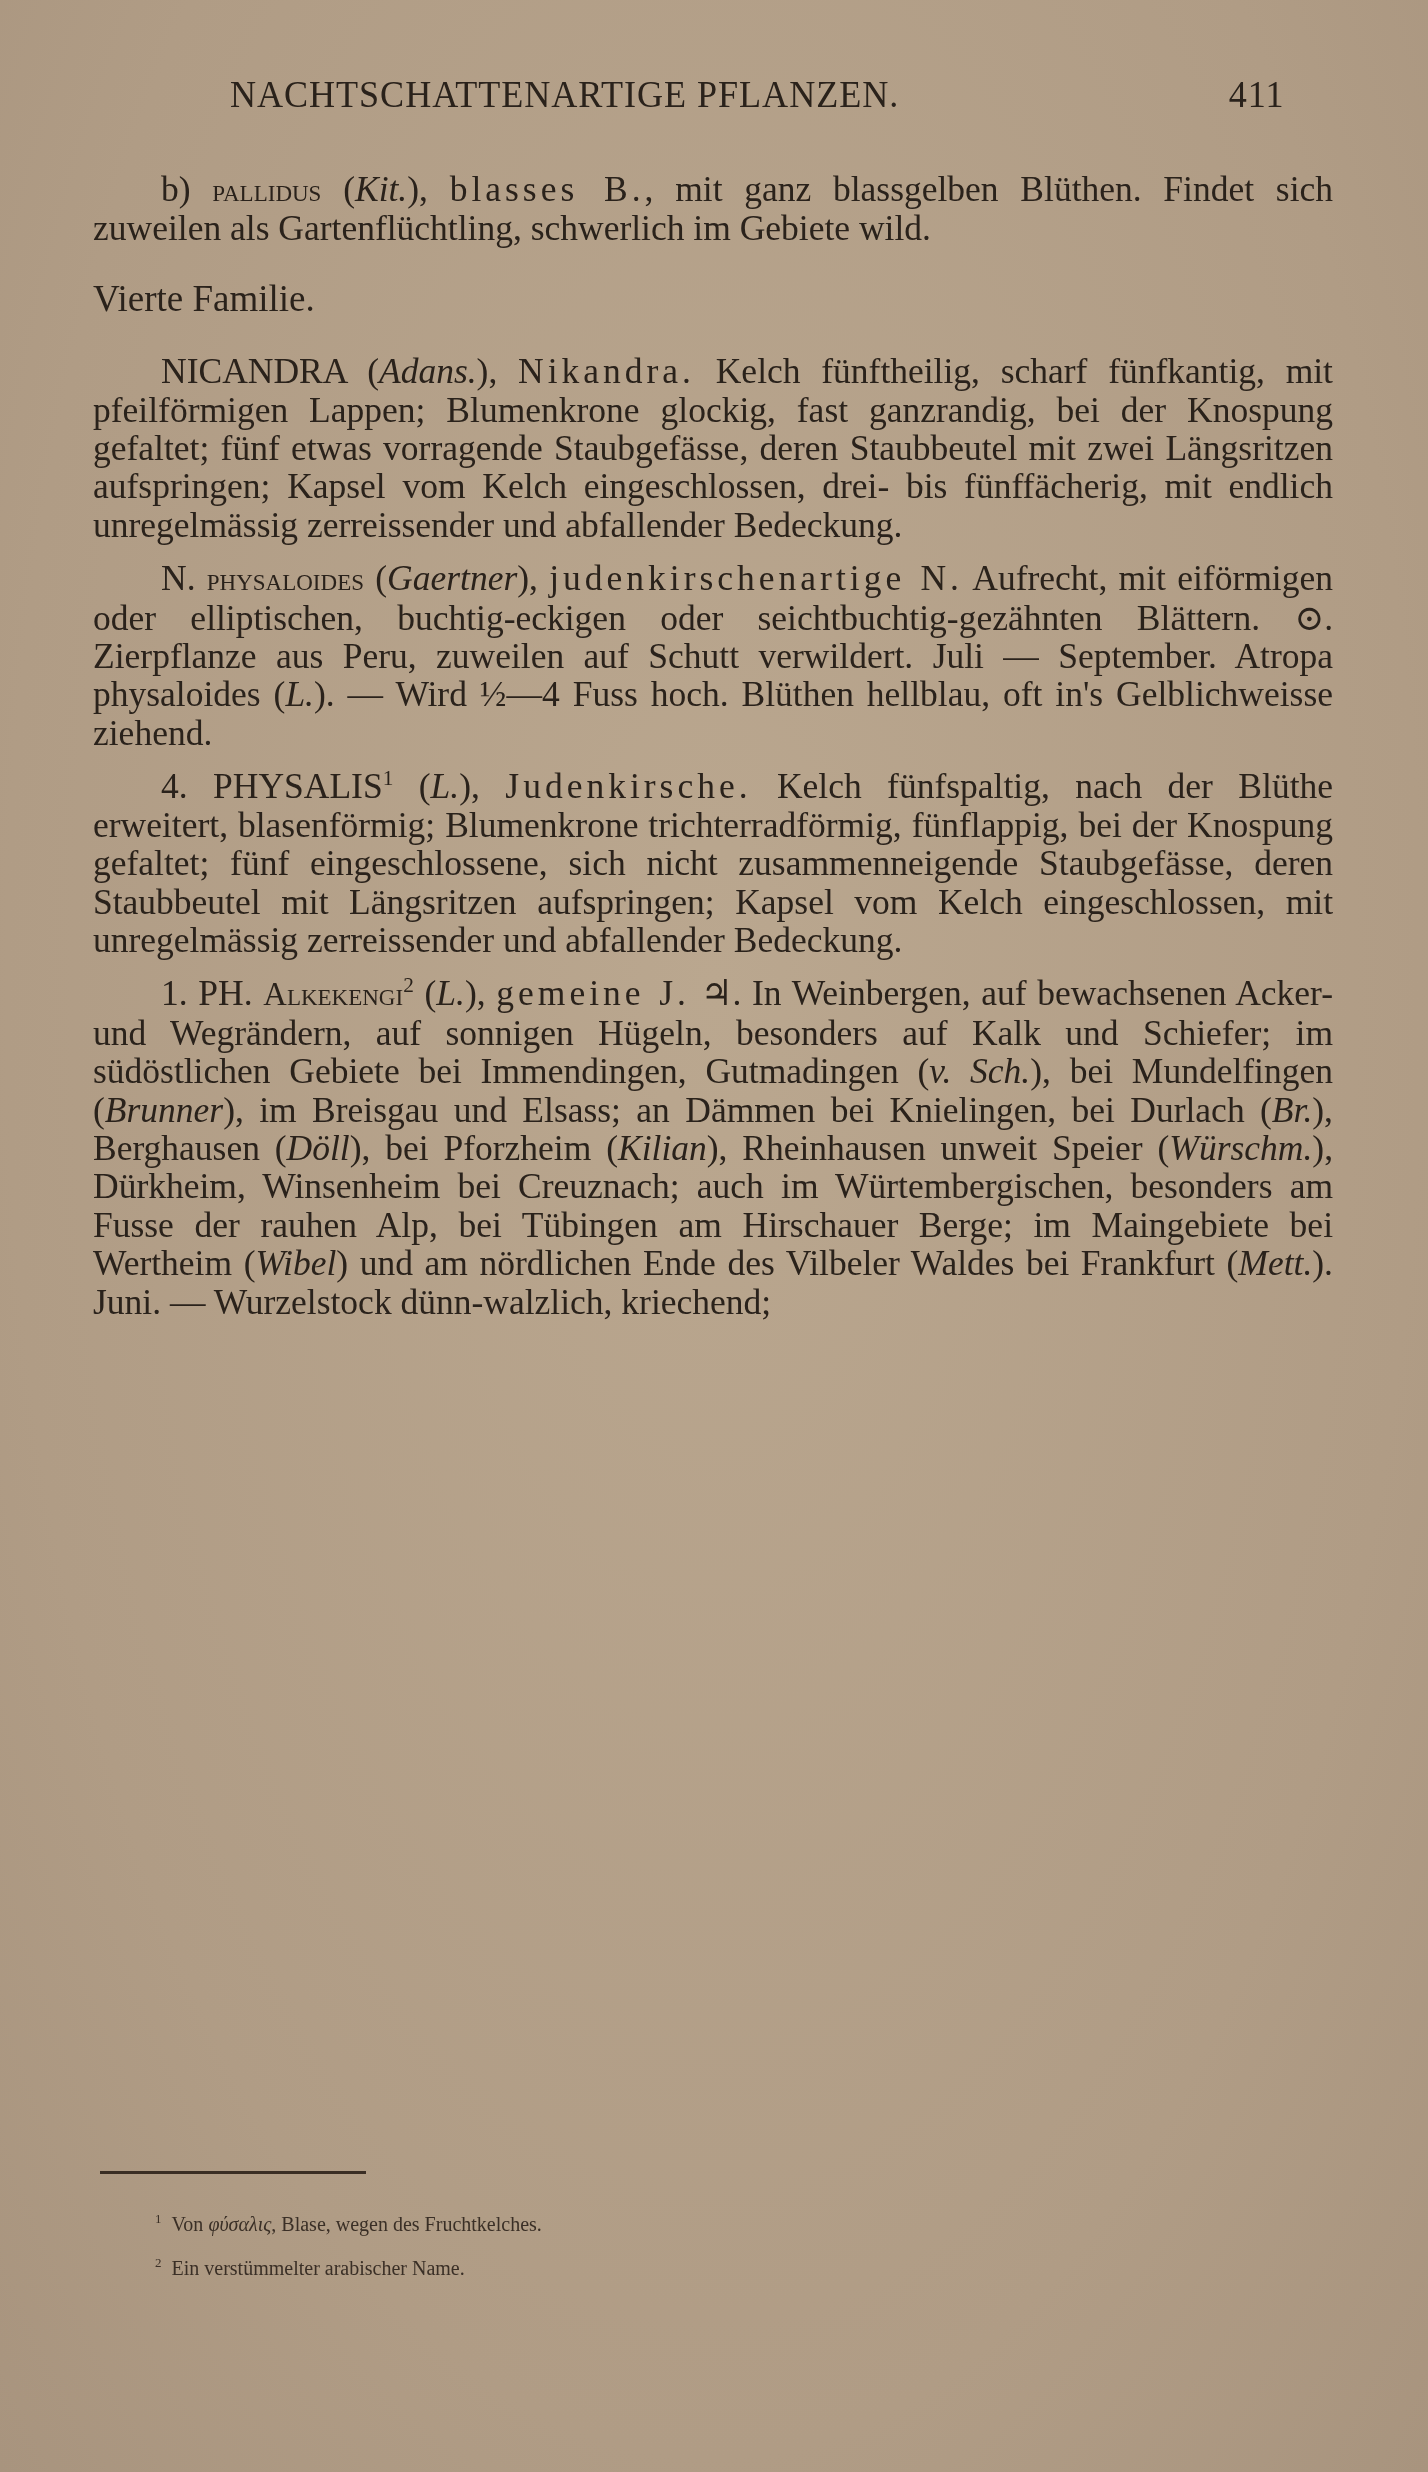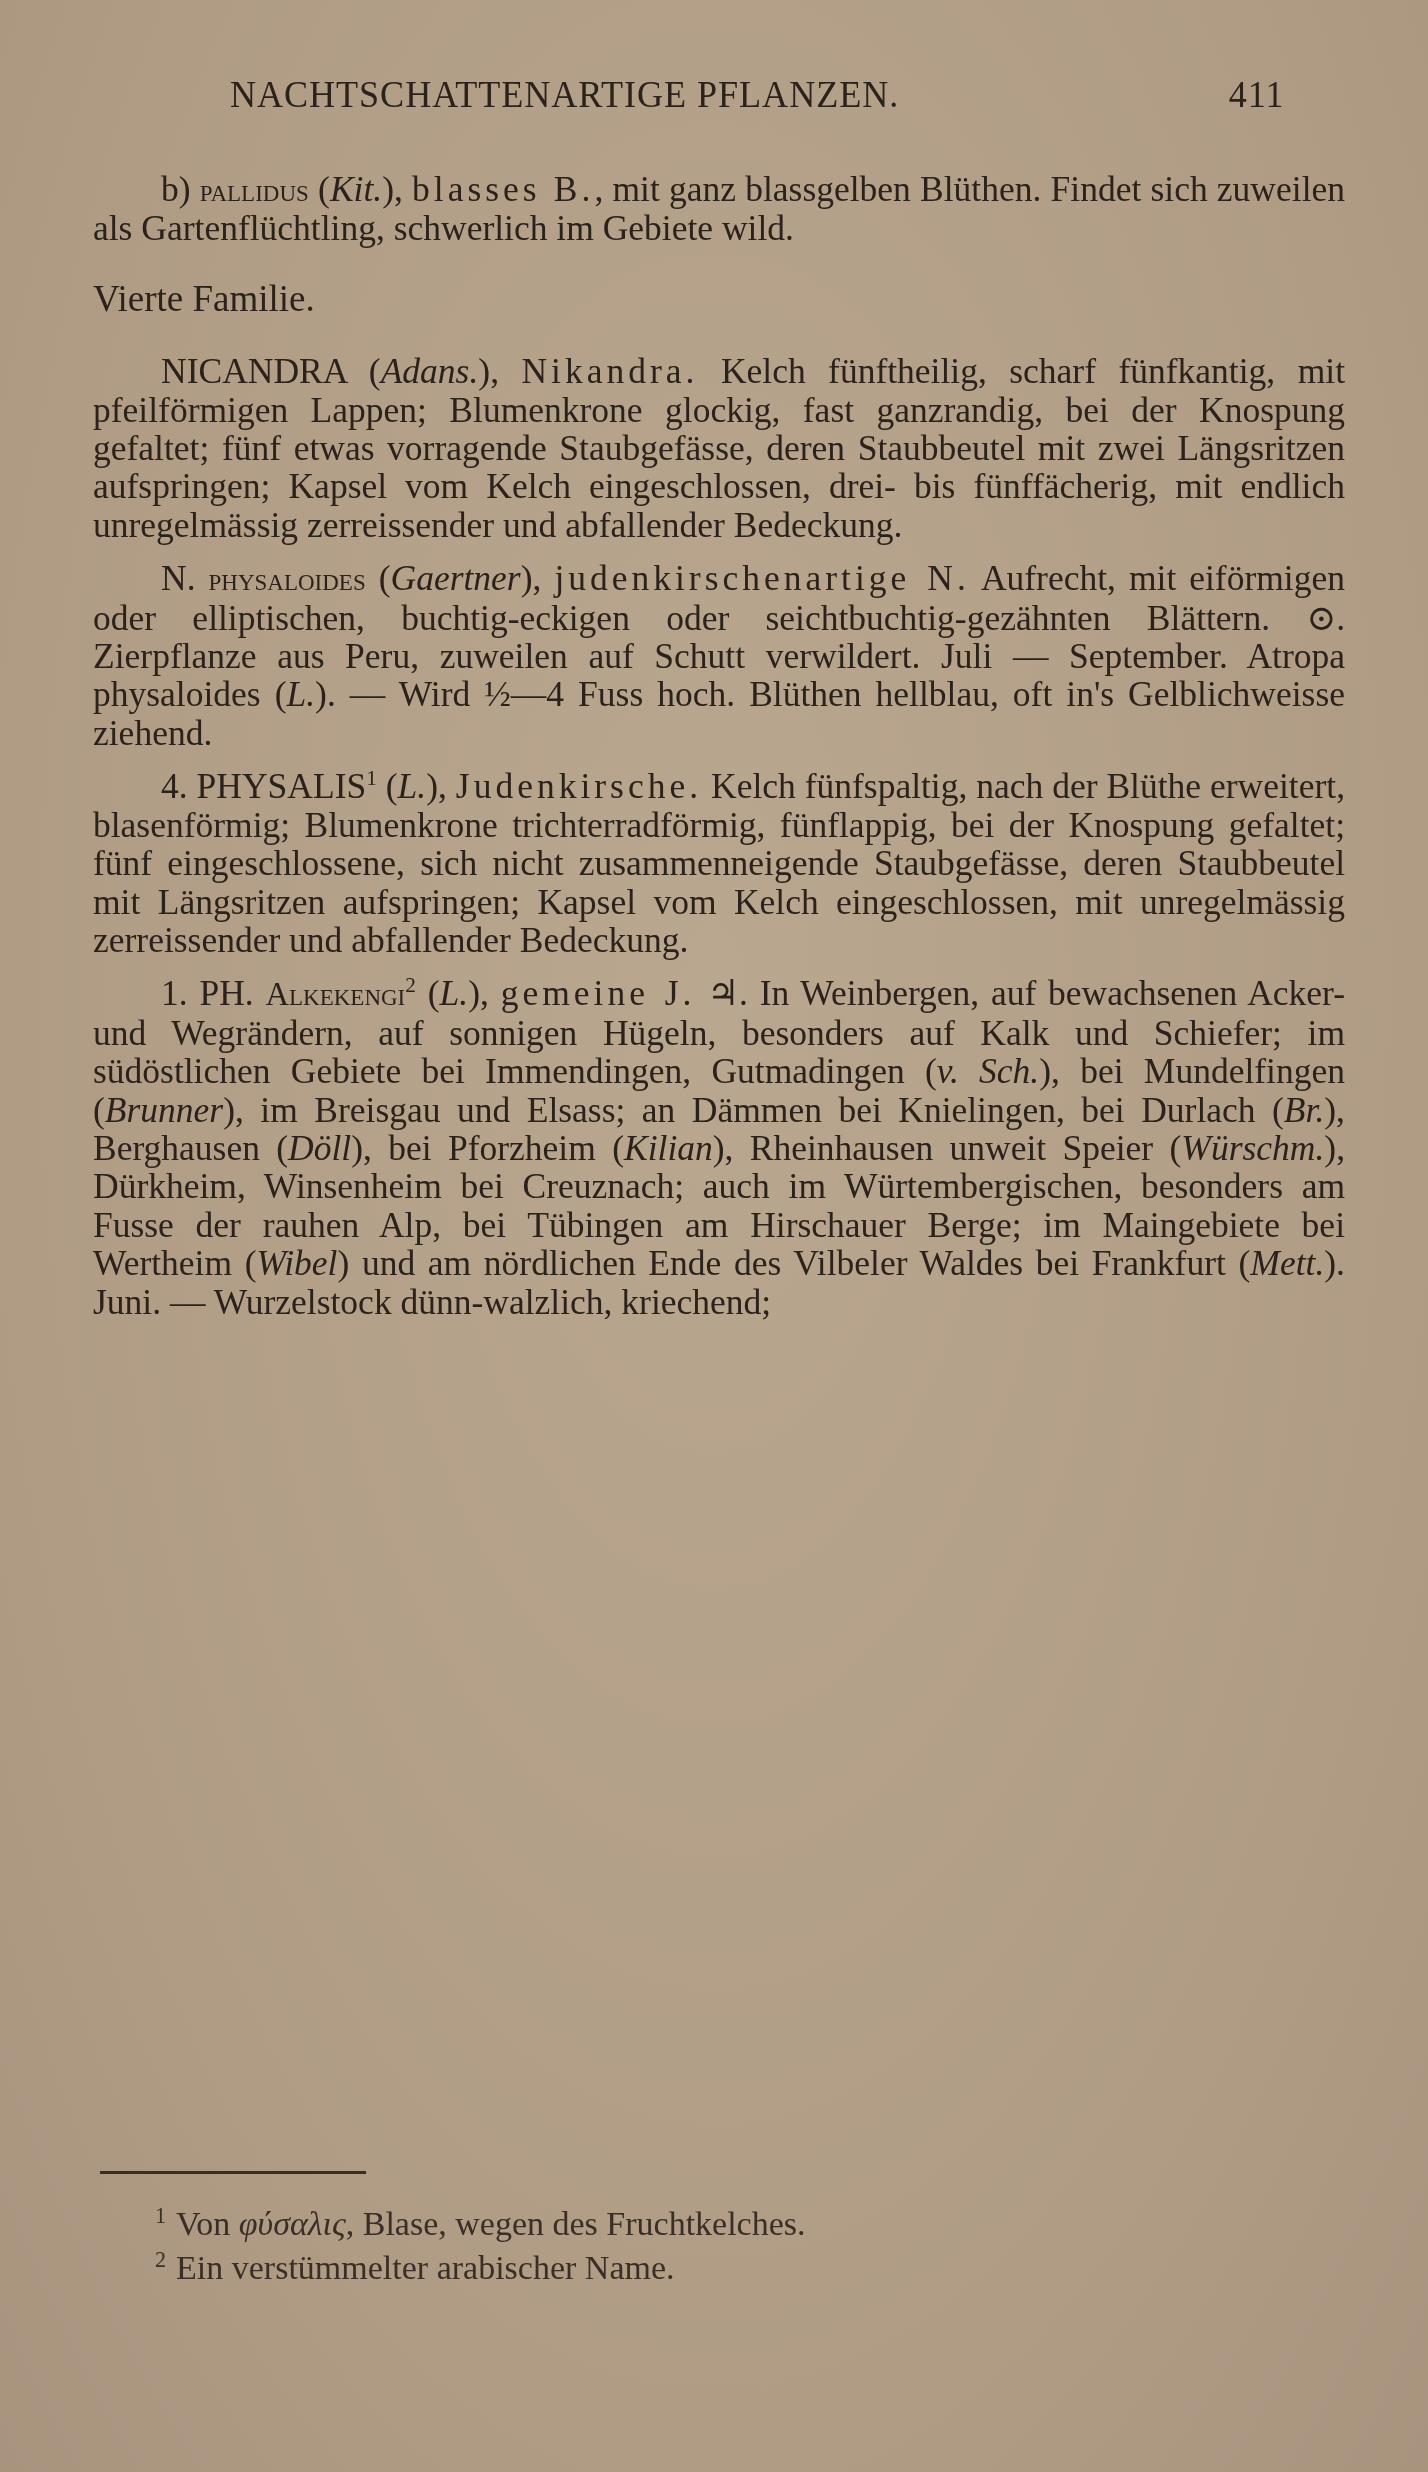--- a/index.html
+++ b/index.html
@@ -13,30 +13,30 @@
   .page { position: relative; width: 1147px; height: 2472px; }
   .header {
     position: absolute; top: 72px; left: 230px; width: 1110px;
     display: flex; justify-content: space-between;
     font-size: 38px; letter-spacing: 1px; transform: scaleX(0.95); transform-origin: left;
   }
   .body {
     position: absolute; top: 170px; left: 93px; width: 1252px;
     font-size: 35.5px; line-height: 38.4px; text-align: justify;
   }
-  .body p { margin: 0 0 15px 0; text-indent: 68px; }
+  .body p { margin: 0 12px 15px 0; text-indent: 68px; }
   .center { text-align: left; text-indent: 0 !important; }
   .fam { font-size: 37px; margin: 32px 0 34px 0 !important; }
   .sub { font-size: 37px; margin: 0 0 28px 0 !important; }
   .sp { letter-spacing: 4px; }
   .sc { font-variant: small-caps; font-size: 0.92em; }
   .it { font-style: italic; }
   sup { font-size: 0.6em; line-height: 0; }
   .fnrule { position: absolute; top: 2171px; left: 100px; width: 266px; height: 3px; background: #3a2e24; }
-  .footnotes { position: absolute; top: 2202px; left: 155px; font-size: 34px; line-height: 44px; color: #3a2f26; }
+  .footnotes { position: absolute; top: 2202px; left: 155px; font-size: 20px; line-height: 44px; color: #3a2f26; }
   .footnotes div sup { font-size: 0.65em; margin-right: 10px; }
 </style>
 </head>
 <body>
 
 <div class="page">
   <div class="header">
     <span>NACHTSCHATTENARTIGE PFLANZEN.</span>
     <span>411</span>
   </div>

